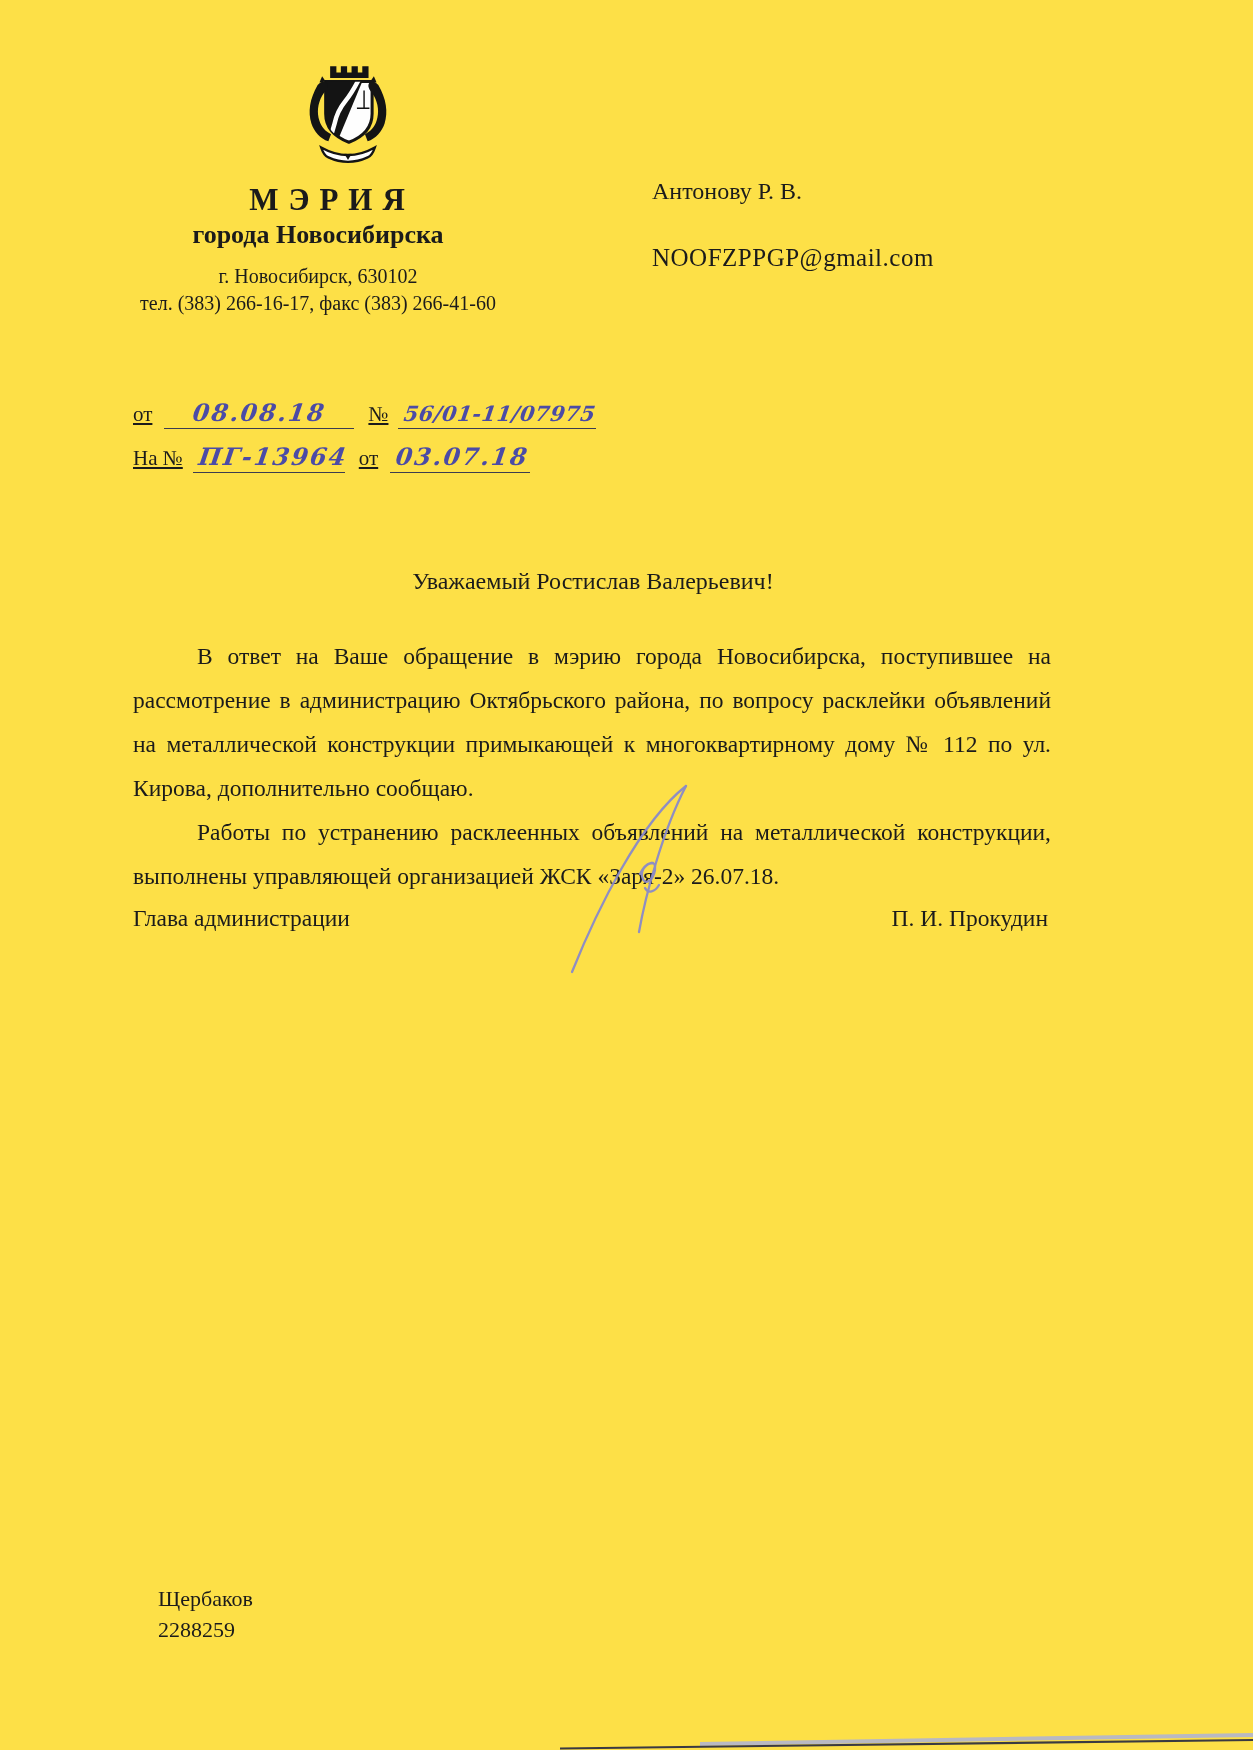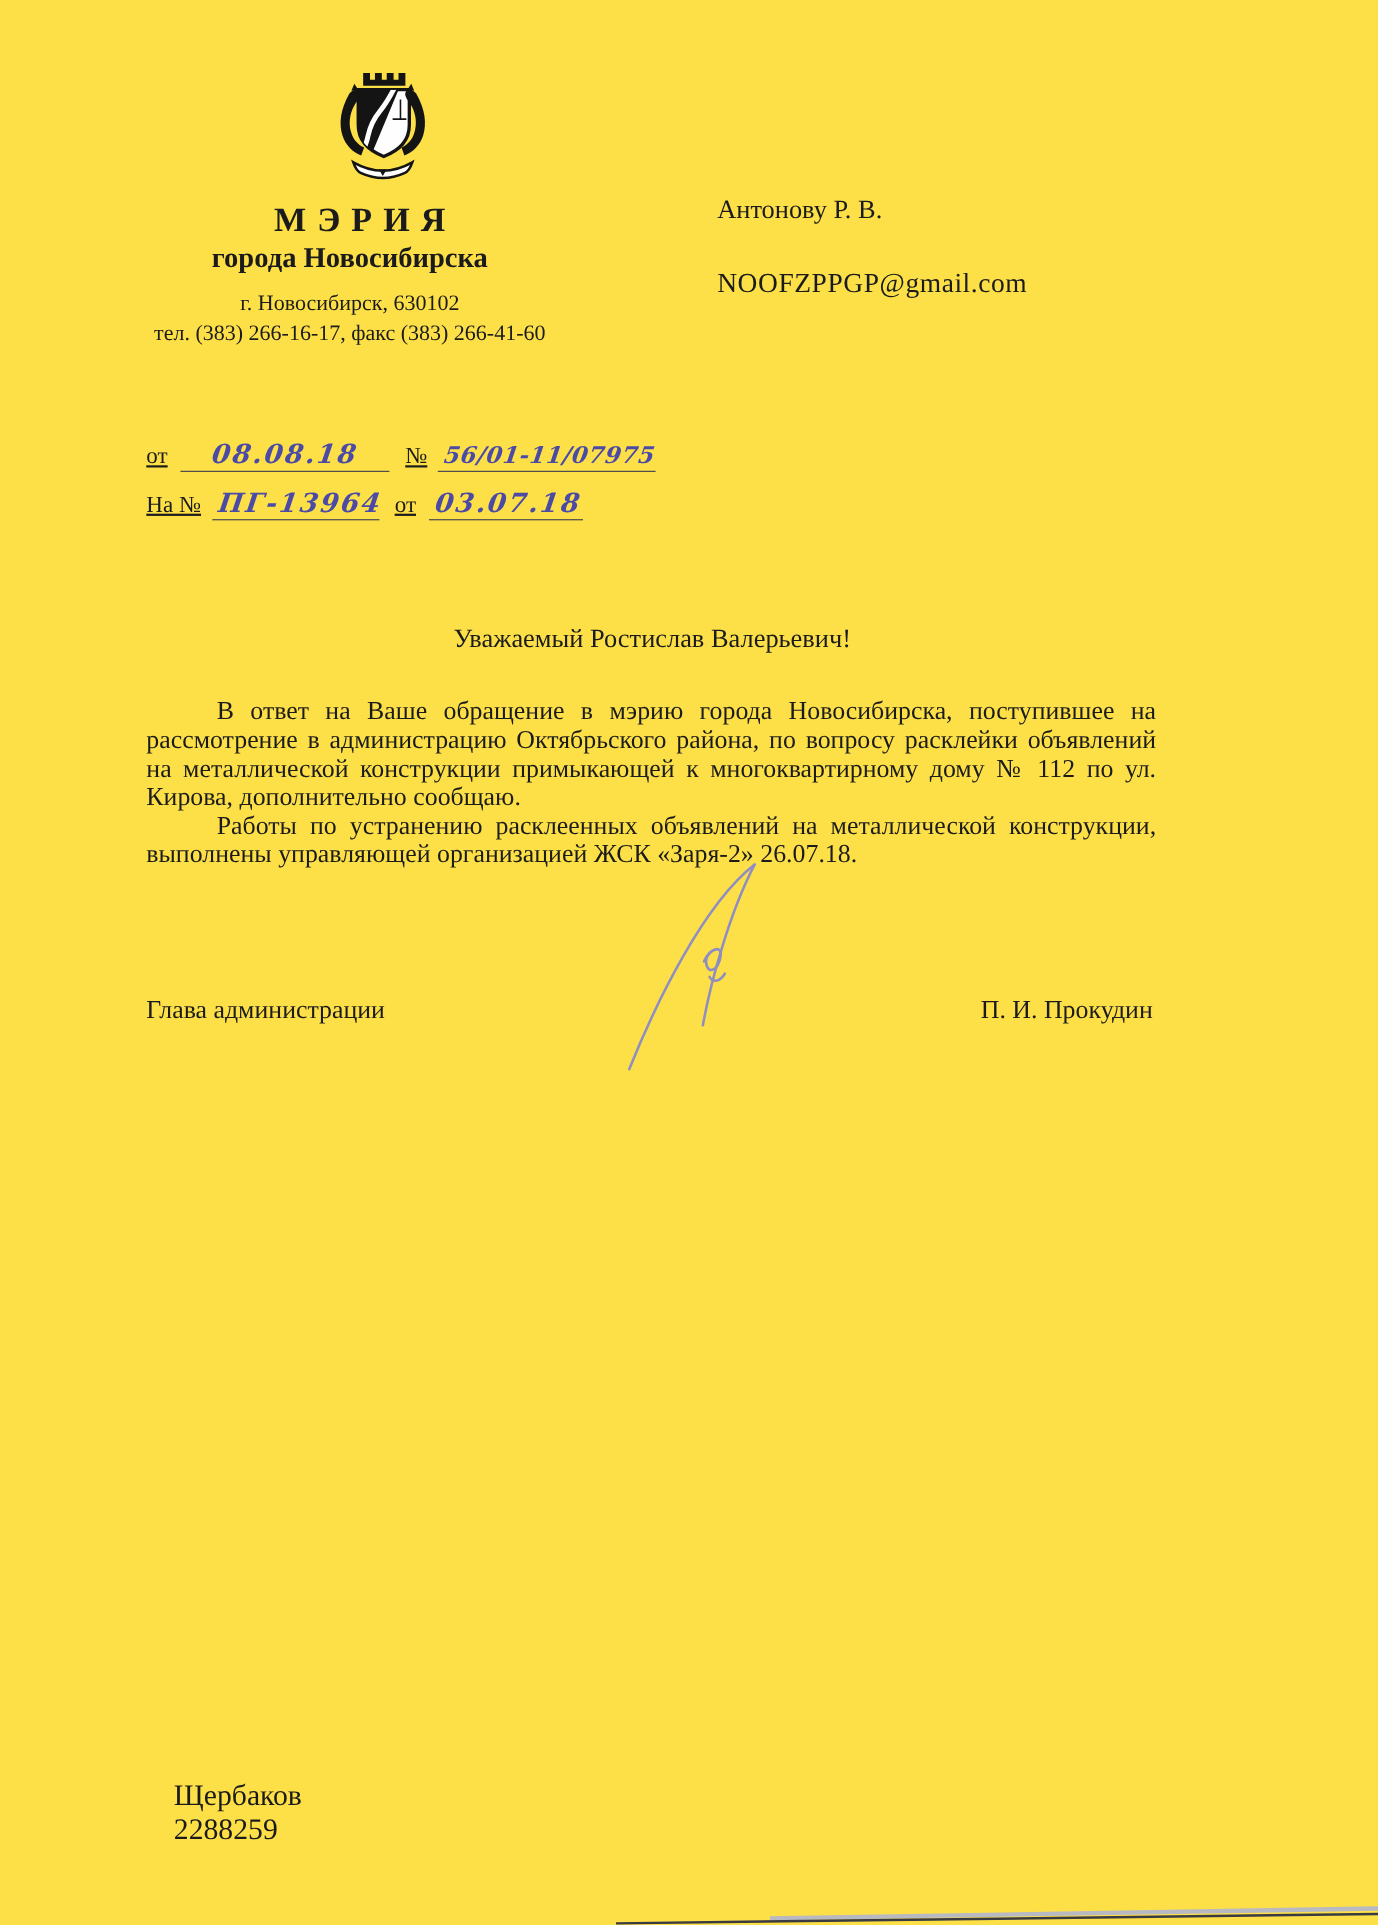--- a/index.html
+++ b/index.html
@@ -56,33 +56,33 @@
   .recipient{position:absolute;left:652px;top:178px;}
   .recipient-name{font-size:24px;}
   .recipient-email{font-size:25px;margin-top:39px;letter-spacing:0.5px;}
   
   .salutation{
     position:absolute;left:133px;top:568px;width:920px;
     text-align:center;font-size:24px;
   }
   .body-text{
     position:absolute;left:133px;top:634px;width:918px;
-    font-size:23.5px;line-height:26px;
+    font-size:23.5px;line-height:44px;
     text-align:justify;
   }
   .body-text p{margin:0;text-indent:64px;}
   
   .sign-row{
     position:absolute;left:133px;top:905px;width:915px;
     display:flex;justify-content:space-between;
     font-size:23.5px;
   }
   .signature-svg{position:absolute;left:552px;top:780px;}
   
-  .exec-block{position:absolute;left:158px;top:1583px;font-size:27px;line-height:31px;margin-top:34px;}
+  .exec-block{position:absolute;left:158px;top:1583px;font-size:22px;line-height:31px;}
   
   .scan-edge{position:absolute;left:0;bottom:0;width:1253px;height:18px;}
 </style>
 </head>
 <body>
 
 <div class="page">
 
   <div class="letterhead">
     <div class="emblem-wrap">

